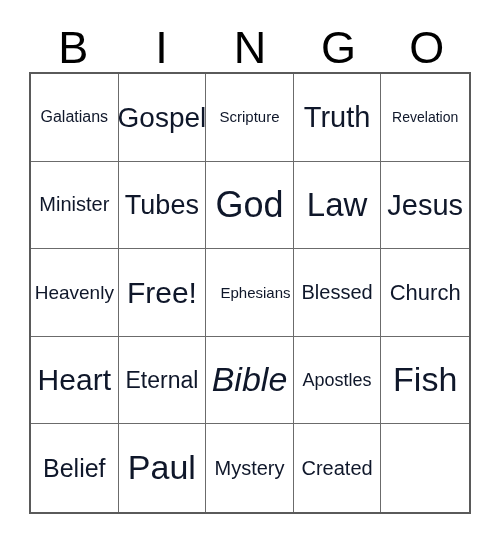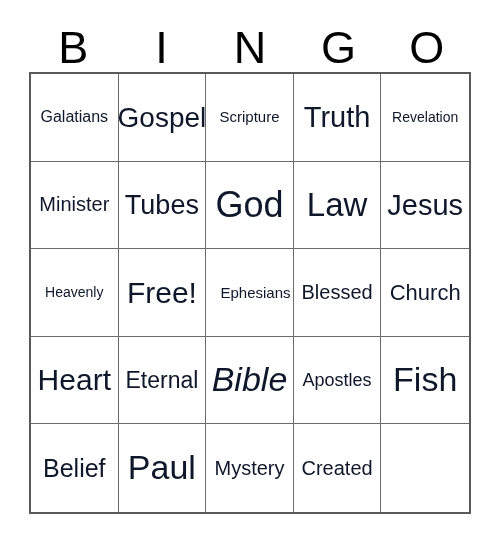--- a/index.html
+++ b/index.html
@@ -124,21 +124,21 @@
       <div class="bingo-cell">
         <span class="cell-text" style="font-size: 36px;">God</span>
       </div>
       <div class="bingo-cell">
         <span class="cell-text" style="font-size: 33px;">Law</span>
       </div>
       <div class="bingo-cell">
         <span class="cell-text" style="font-size: 29px;">Jesus</span>
       </div>
       <div class="bingo-cell">
-        <span class="cell-text" style="font-size: 14px;">Heavenly</span>
+        <span class="cell-text" style="font-size: 19px;">Heavenly</span>
       </div>
       <div class="bingo-cell">
         <span class="cell-text" style="font-size: 30px;">Free!</span>
       </div>
       <div class="bingo-cell">
         <span class="cell-text" style="font-size: 15px; margin-left: 12px;">Ephesians</span>
       </div>
       <div class="bingo-cell">
         <span class="cell-text" style="font-size: 20px;">Blessed</span>
       </div>

